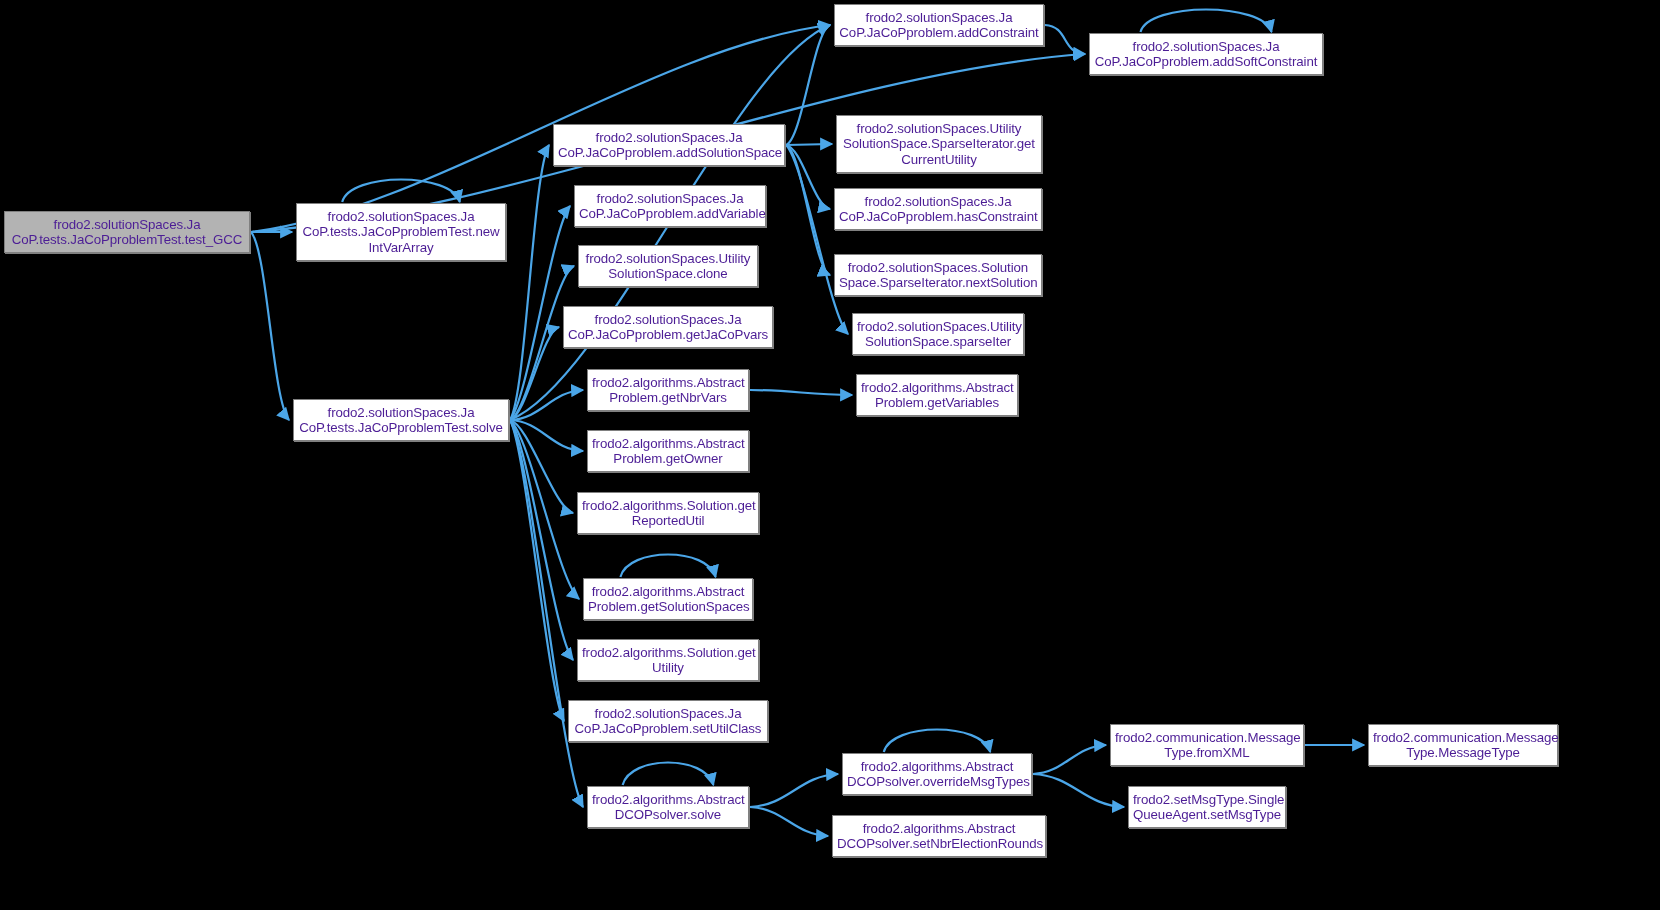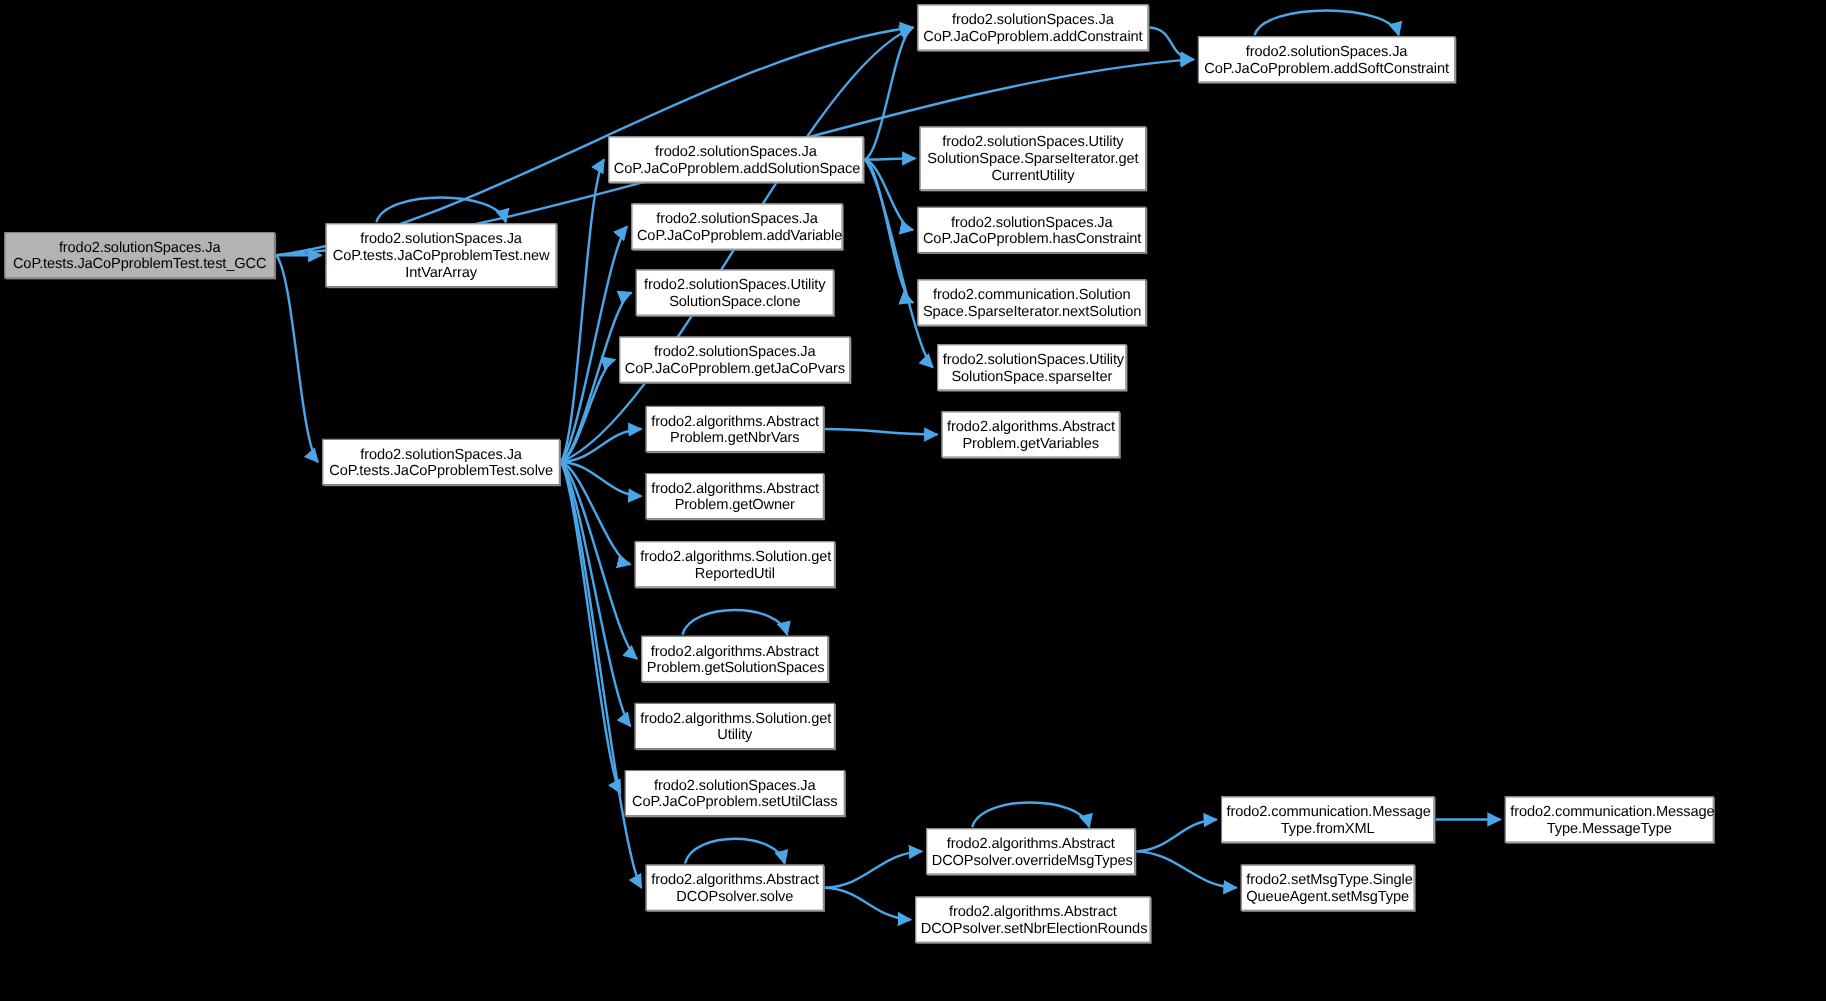--- a/index.html
+++ b/index.html
@@ -22,21 +22,21 @@
     width: 1660px;
     height: 910px;
     pointer-events: none;
   }
   .node {
     position: absolute;
     box-sizing: border-box;
     background: #ffffff;
     border: 1px solid #808080;
     box-shadow: 1px 1px 0 0 #808080;
-    color: #000000;
+    color: #4c1d95;
     font-size: 13.3px;
     line-height: 15.5px;
     text-align: center;
     display: flex;
     align-items: center;
     justify-content: center;
     padding: 1px 4px;
     white-space: pre-line;
     letter-spacing: -0.1px;
   }
@@ -127,21 +127,21 @@
 CoP.JaCoPproblem.setUtilClass</span></div>
       <div class="node" style="left: 587px; top: 786px; width: 162px; height: 42px;"><span class="node-label">frodo2.algorithms.Abstract
 DCOPsolver.solve</span></div>
       <div class="node" style="left: 834px; top: 4px; width: 210px; height: 42px;"><span class="node-label">frodo2.solutionSpaces.Ja
 CoP.JaCoPproblem.addConstraint</span></div>
       <div class="node" style="left: 836px; top: 115px; width: 206px; height: 58px;"><span class="node-label">frodo2.solutionSpaces.Utility
 SolutionSpace.SparseIterator.get
 CurrentUtility</span></div>
       <div class="node" style="left: 834px; top: 188px; width: 208px; height: 42px;"><span class="node-label">frodo2.solutionSpaces.Ja
 CoP.JaCoPproblem.hasConstraint</span></div>
-      <div class="node" style="left: 834px; top: 254px; width: 208px; height: 42px;"><span class="node-label">frodo2.communication.Solution
+      <div class="node" style="left: 834px; top: 254px; width: 208px; height: 42px;"><span class="node-label">frodo2.solutionSpaces.Solution
 Space.SparseIterator.nextSolution</span></div>
       <div class="node" style="left: 852px; top: 313px; width: 172px; height: 42px;"><span class="node-label">frodo2.solutionSpaces.Utility
 SolutionSpace.sparseIter</span></div>
       <div class="node" style="left: 856px; top: 374px; width: 162px; height: 42px;"><span class="node-label">frodo2.algorithms.Abstract
 Problem.getVariables</span></div>
       <div class="node" style="left: 842px; top: 753px; width: 190px; height: 42px;"><span class="node-label">frodo2.algorithms.Abstract
 DCOPsolver.overrideMsgTypes</span></div>
       <div class="node" style="left: 832px; top: 815px; width: 214px; height: 42px;"><span class="node-label">frodo2.algorithms.Abstract
 DCOPsolver.setNbrElectionRounds</span></div>
       <div class="node" style="left: 1089px; top: 33px; width: 234px; height: 42px;"><span class="node-label">frodo2.solutionSpaces.Ja

